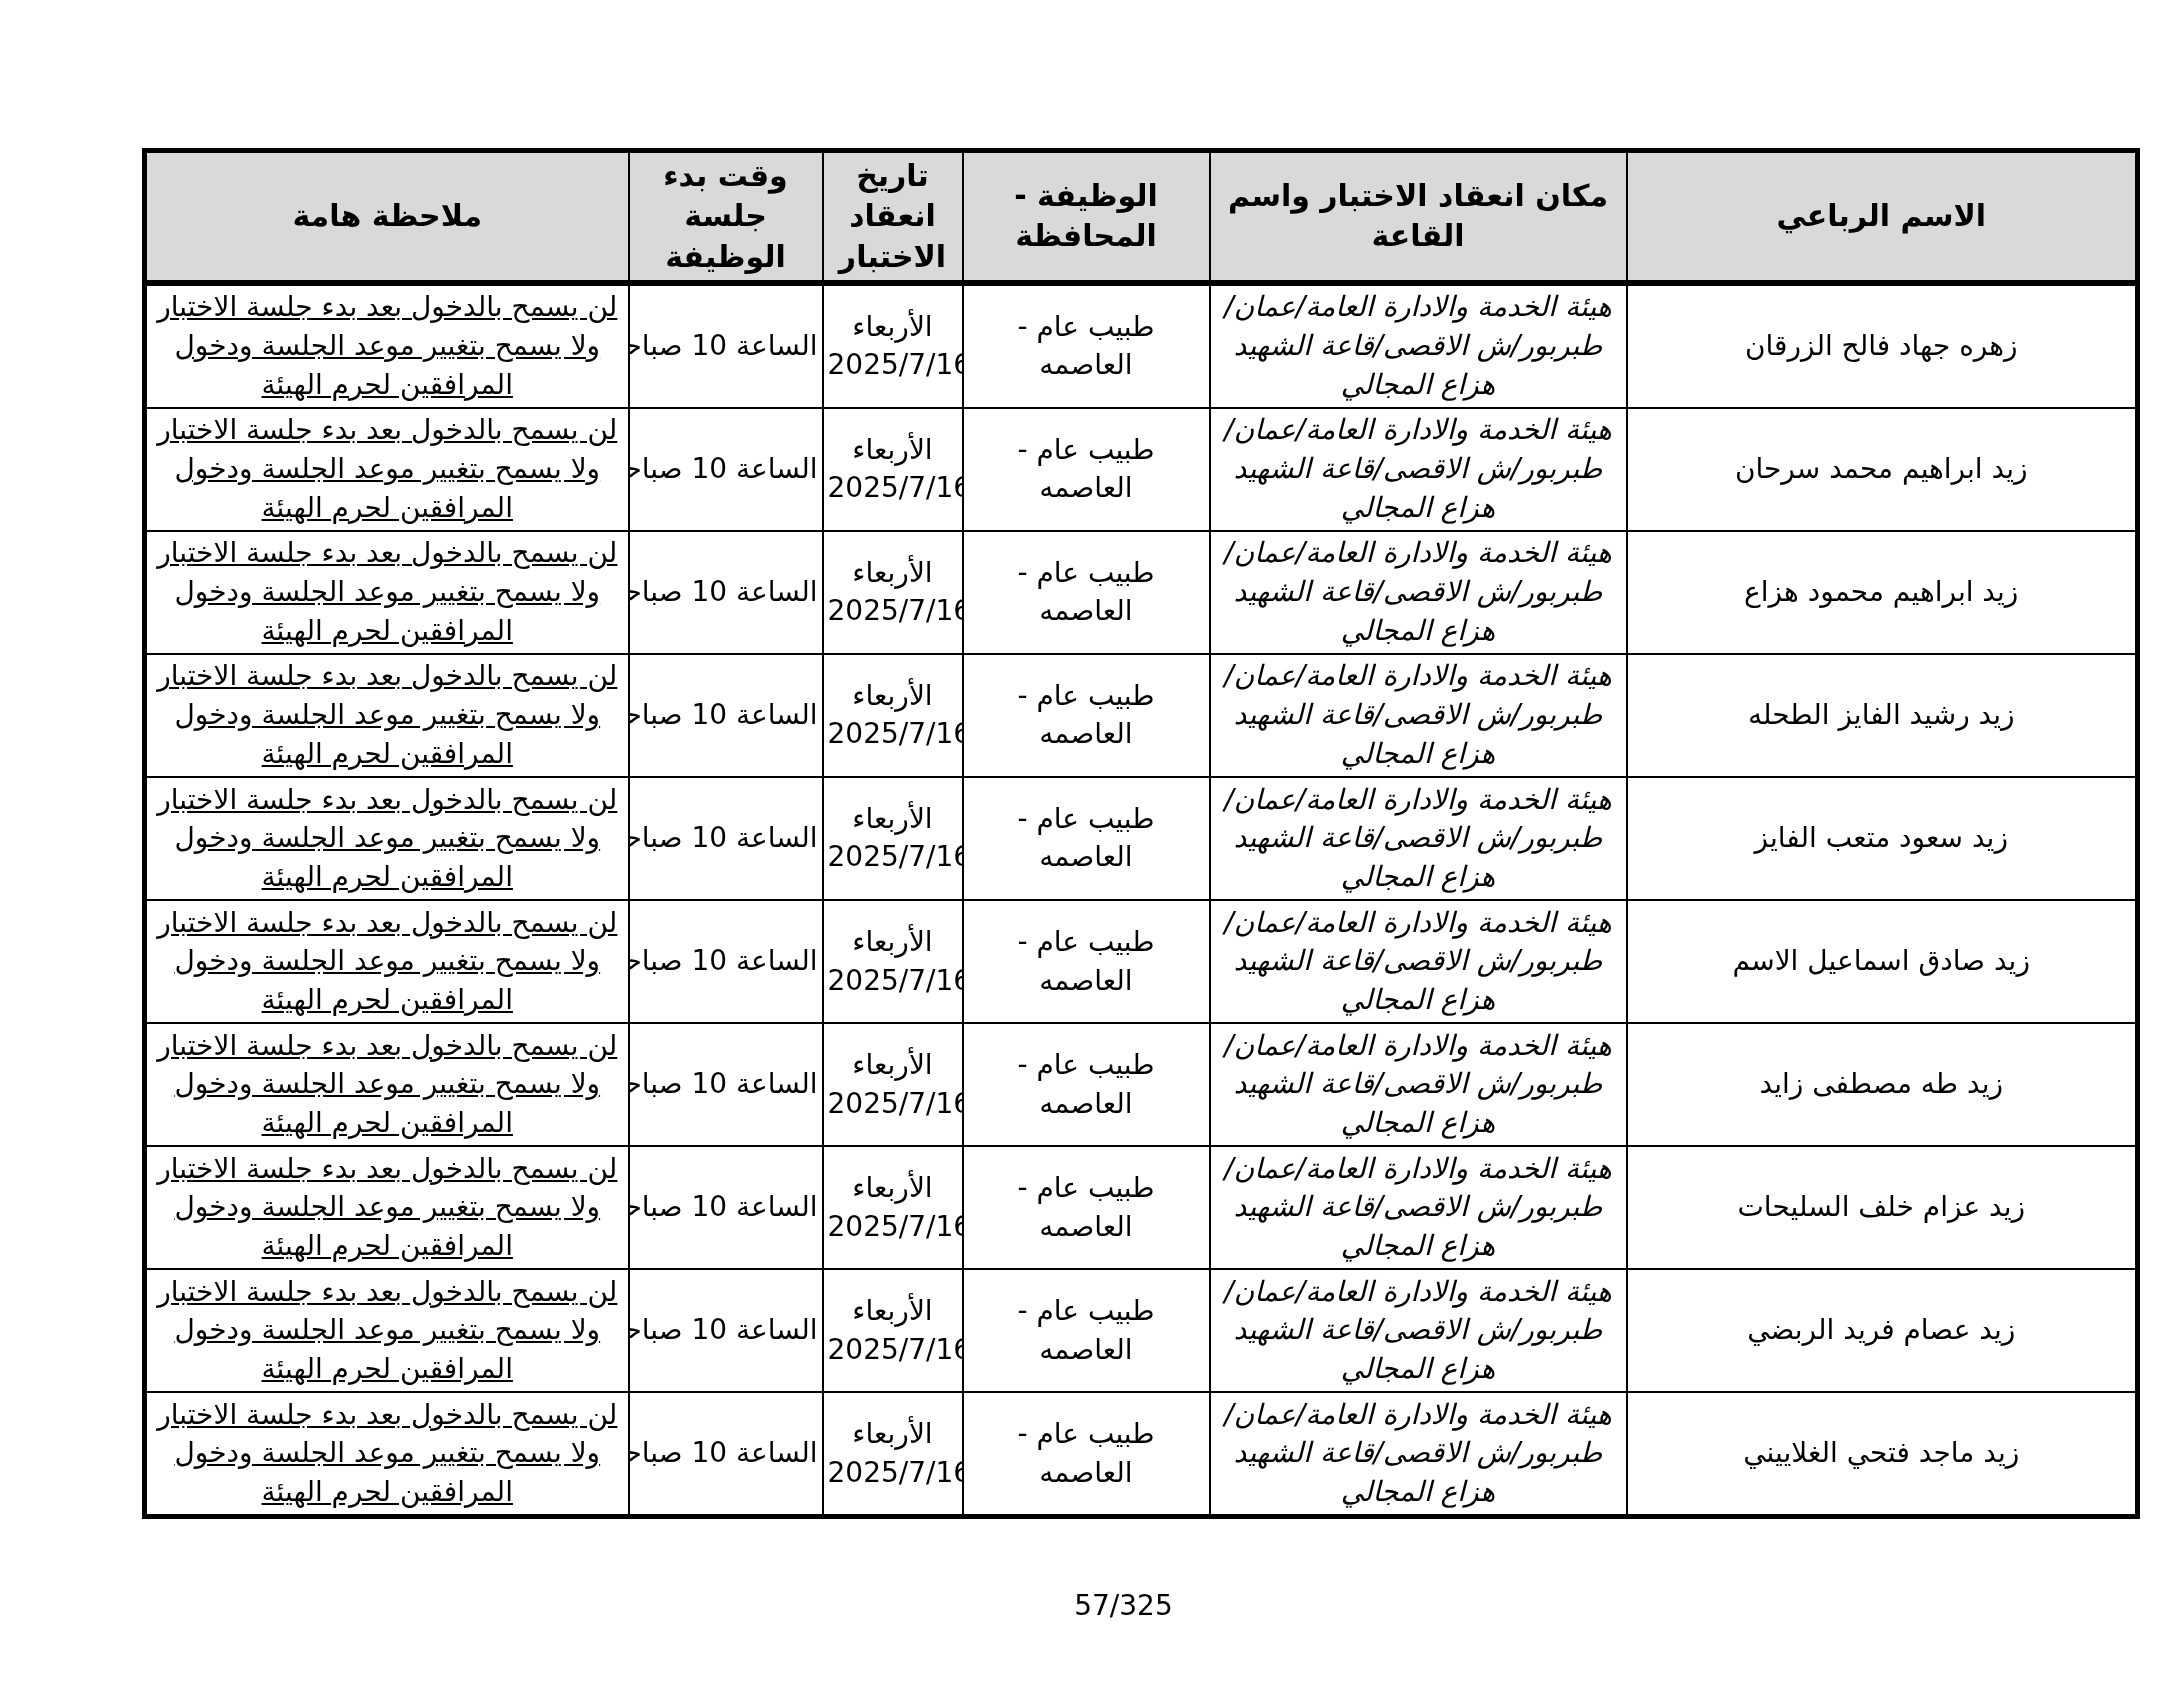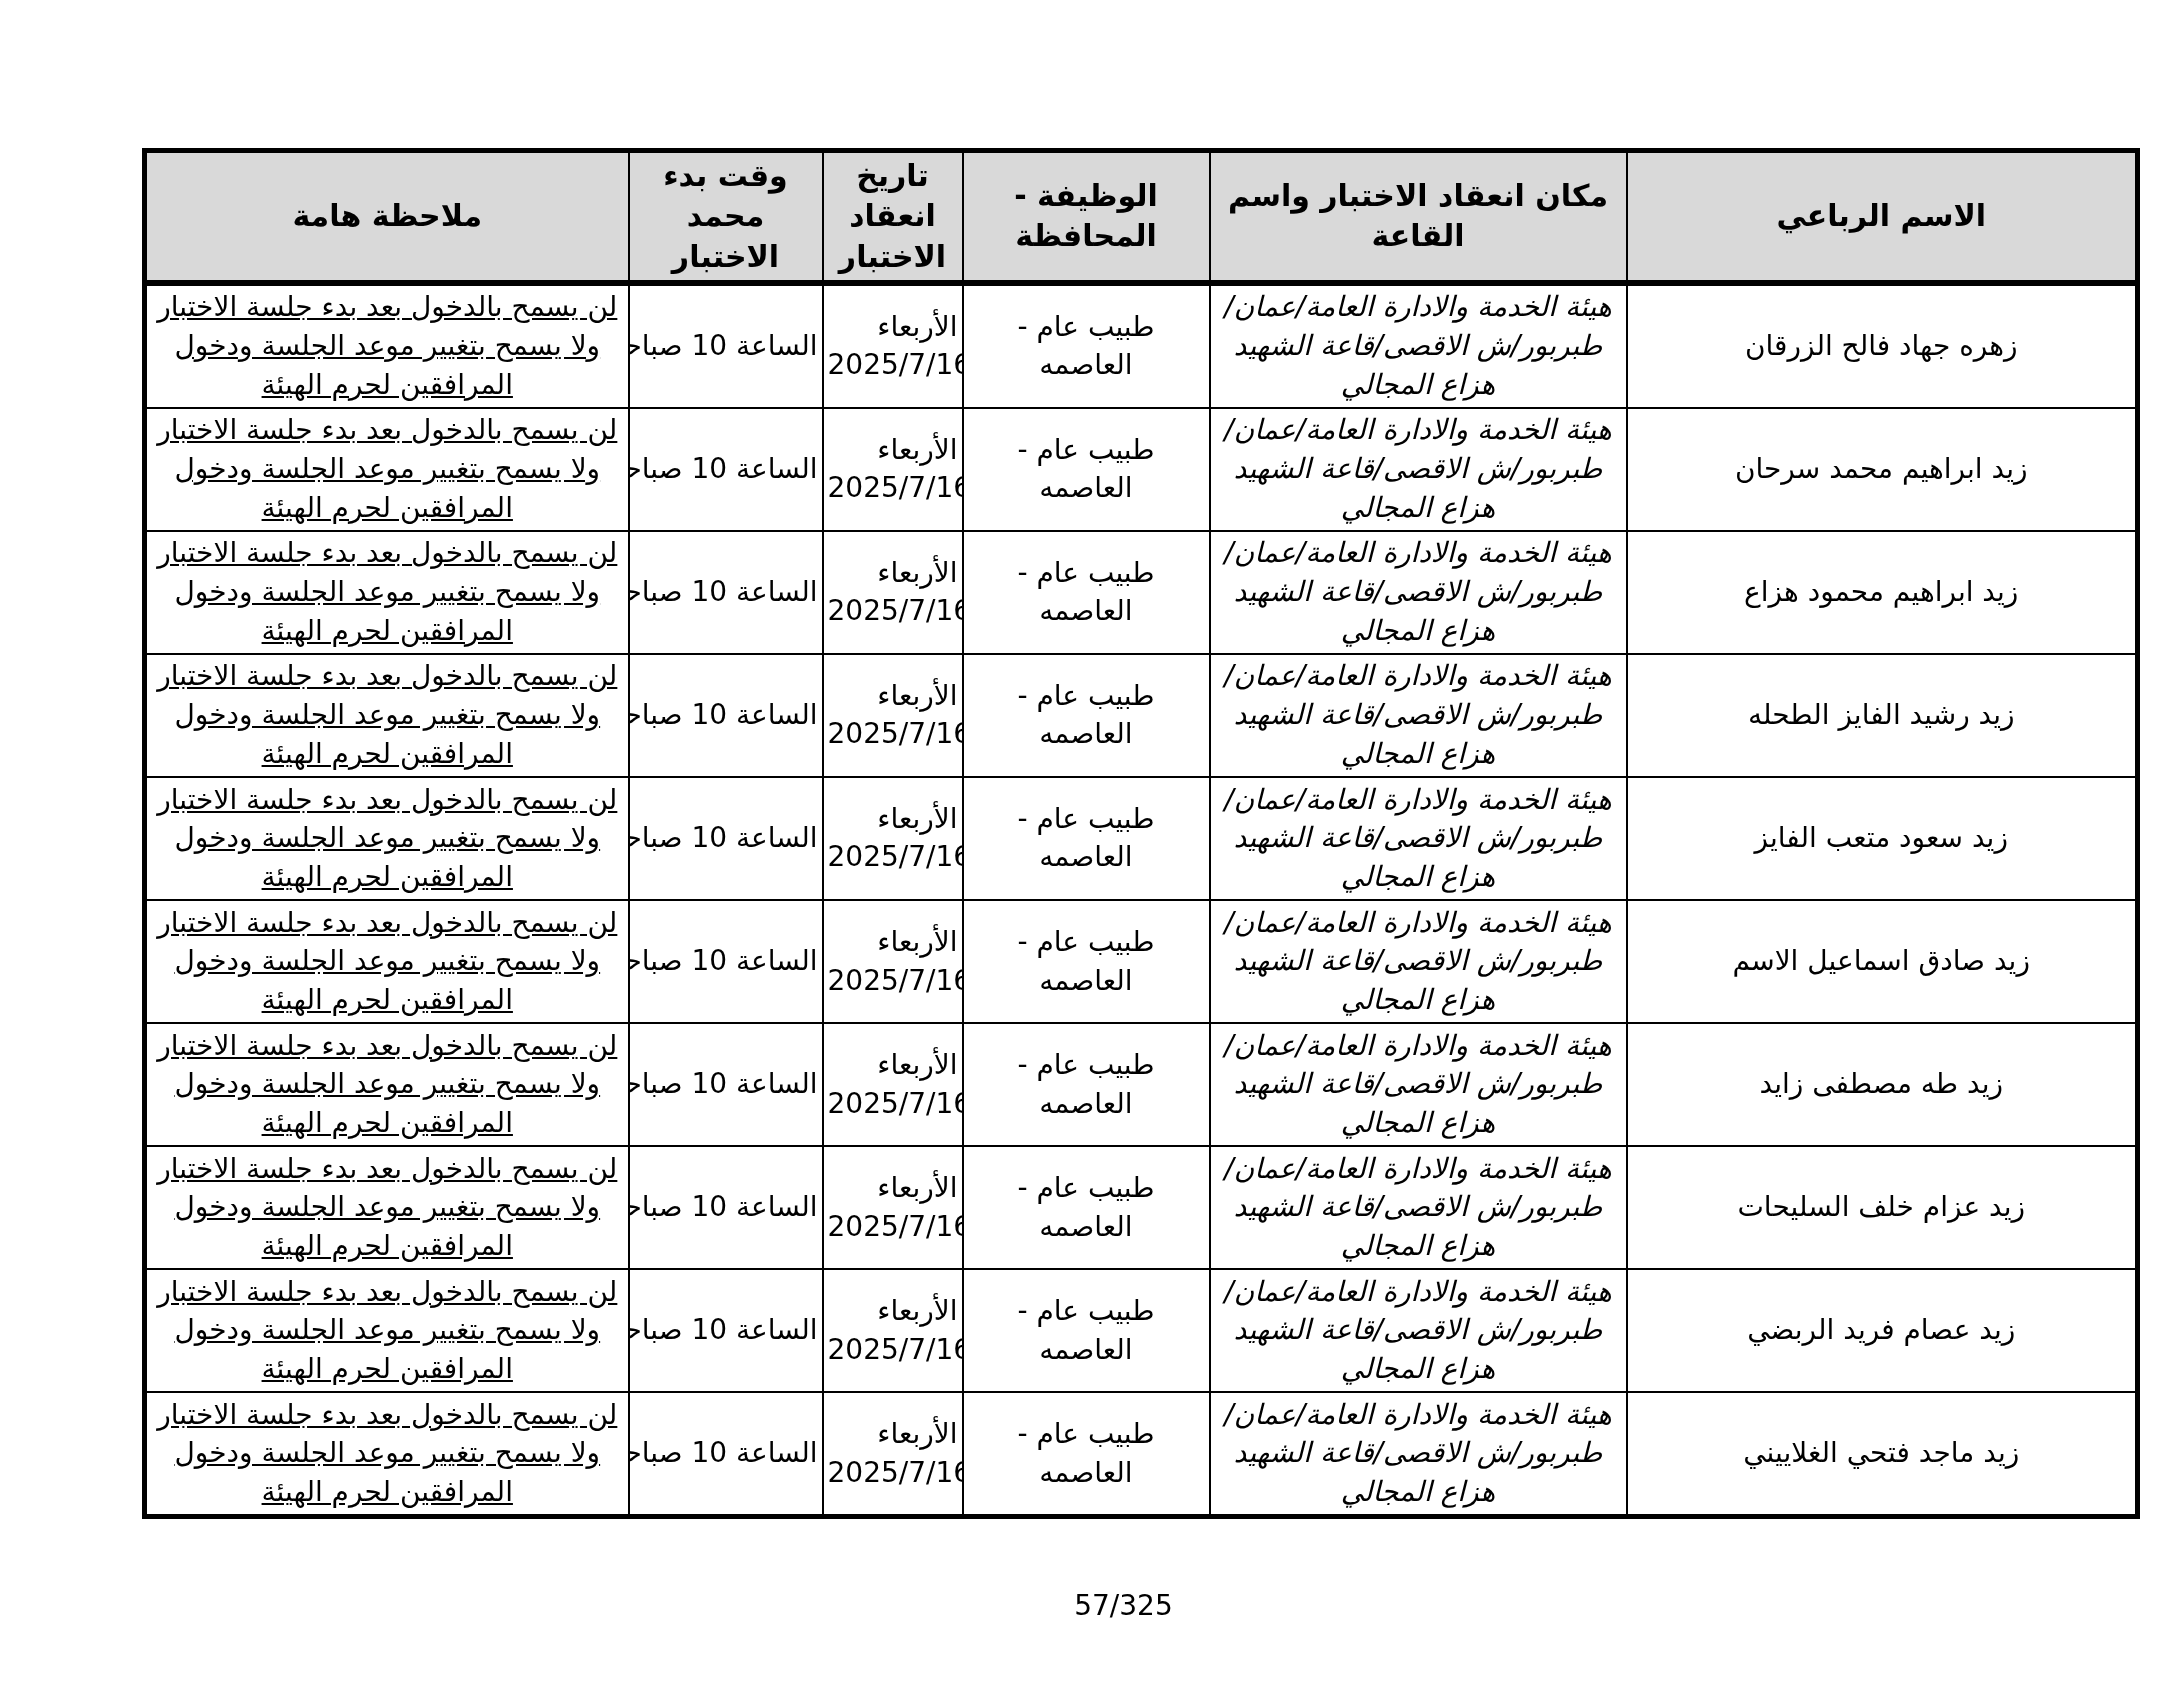--- a/index.html
+++ b/index.html
@@ -61,21 +61,20 @@
     padding-left: 1.3px;
     white-space: nowrap;
     font-size: 27px;
   }
   td.cell-date {
     font-size: 27px;
     padding: 2.6px 1.3px;
   }
   td.cell-date .date-line {
     display: block;
-    text-align: right;
   }
   td.cell-location {
     overflow-wrap: break-word;
     font-style: italic;
   }
   .page-number {
     position: absolute;
     top: 1589px;
     left: 0;
     width: 100%;
@@ -98,21 +97,21 @@
       <col style="width:140px">
       <col style="width:194px">
       <col style="width:484px">
     </colgroup>
     <thead>
       <tr>
         <th>الاسم الرباعي</th>
         <th>مكان انعقاد الاختبار واسم القاعة</th>
         <th>الوظيفة - المحافظة</th>
         <th>تاريخ انعقاد الاختبار</th>
-        <th>وقت بدء محمد الاختبار</th>
+        <th>وقت بدء جلسة الوظيفة</th>
         <th>ملاحظة هامة</th>
       </tr>
     </thead>
     <tbody>
       <tr>
         <td class="cell-name">زهره جهاد فالح الزرقان</td>
         <td class="cell-location">هيئة الخدمة والادارة العامة/عمان/طبربور/ش الاقصى/قاعة الشهيد هزاع المجالي</td>
         <td class="cell-job">طبيب عام - العاصمه</td>
         <td class="cell-date">
           <span class="date-line">الأربعاء</span>

